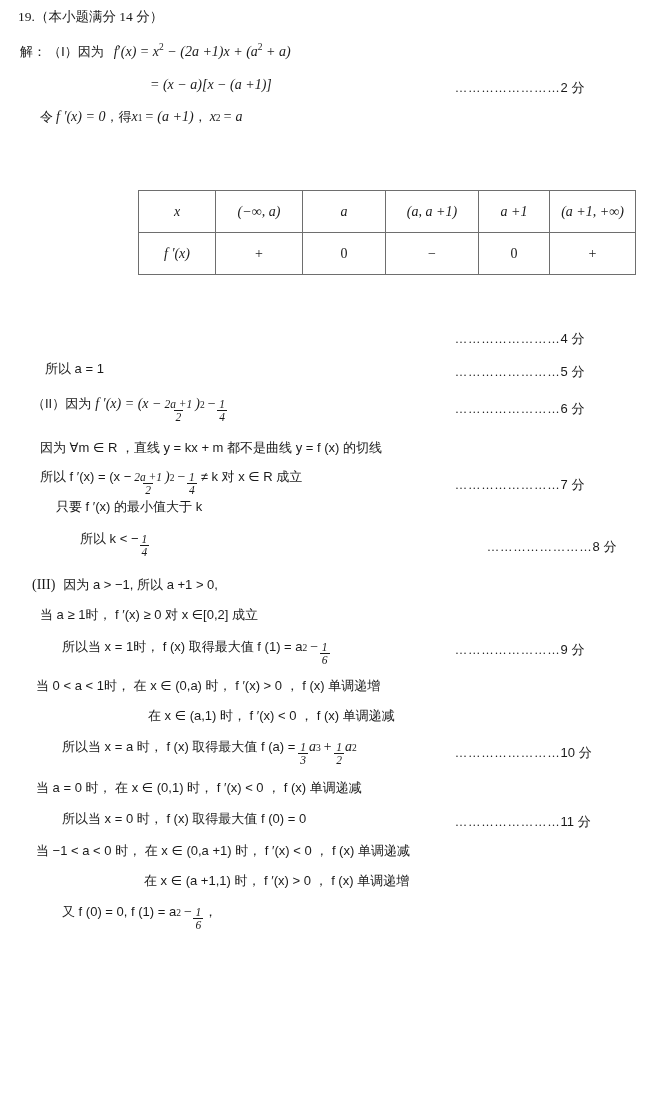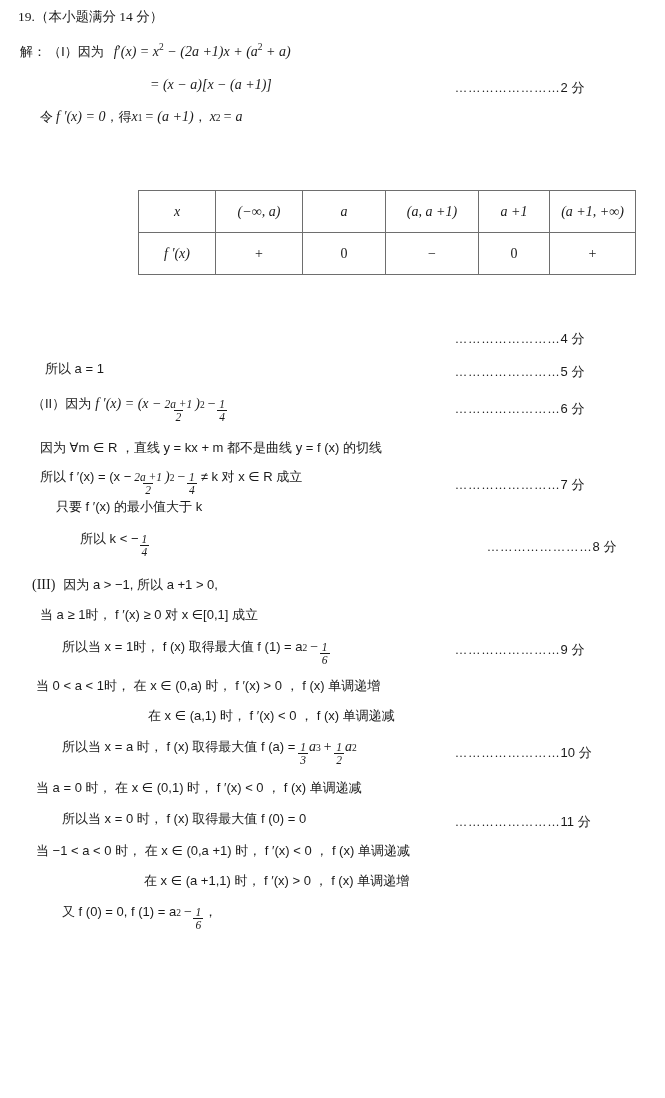--- a/index.html
+++ b/index.html
@@ -217,21 +217,21 @@
   <div class="score" style="left:455px; top:538px;margin-left:32px;">
     <span class="dots">……………………</span><span class="cn">8 分</span>
   </div>
 
   <div class="line" style="position:absolute; left:32px; top:578px;">
     <span class="mu">(III)</span>
     <span class="cn" style="margin-left:8px;">因为 a &gt; −1, 所以 a +1 &gt; 0,</span>
   </div>
 
   <div class="line body-text" style="position:absolute; left:40px; top:608px;">
-    <span class="cn">当 a ≥ 1时， f ′(x) ≥ 0 对 x ∈[0,1] 成立</span>
+    <span class="cn">当 a ≥ 1时， f ′(x) ≥ 0 对 x ∈[0,2] 成立</span>
   </div>
 
   <div class="line" style="position:absolute; left:62px; top:640px;">
     <span class="cn">所以当 x = 1时， f (x) 取得最大值 f (1) = a</span>
       <sup class="mu">2</sup>
     <span class="m" style="margin-left:2px;">−</span>
     <span class="frac">
       <span class="num m">1</span>
       <span class="den m">6</span>
     </span>

